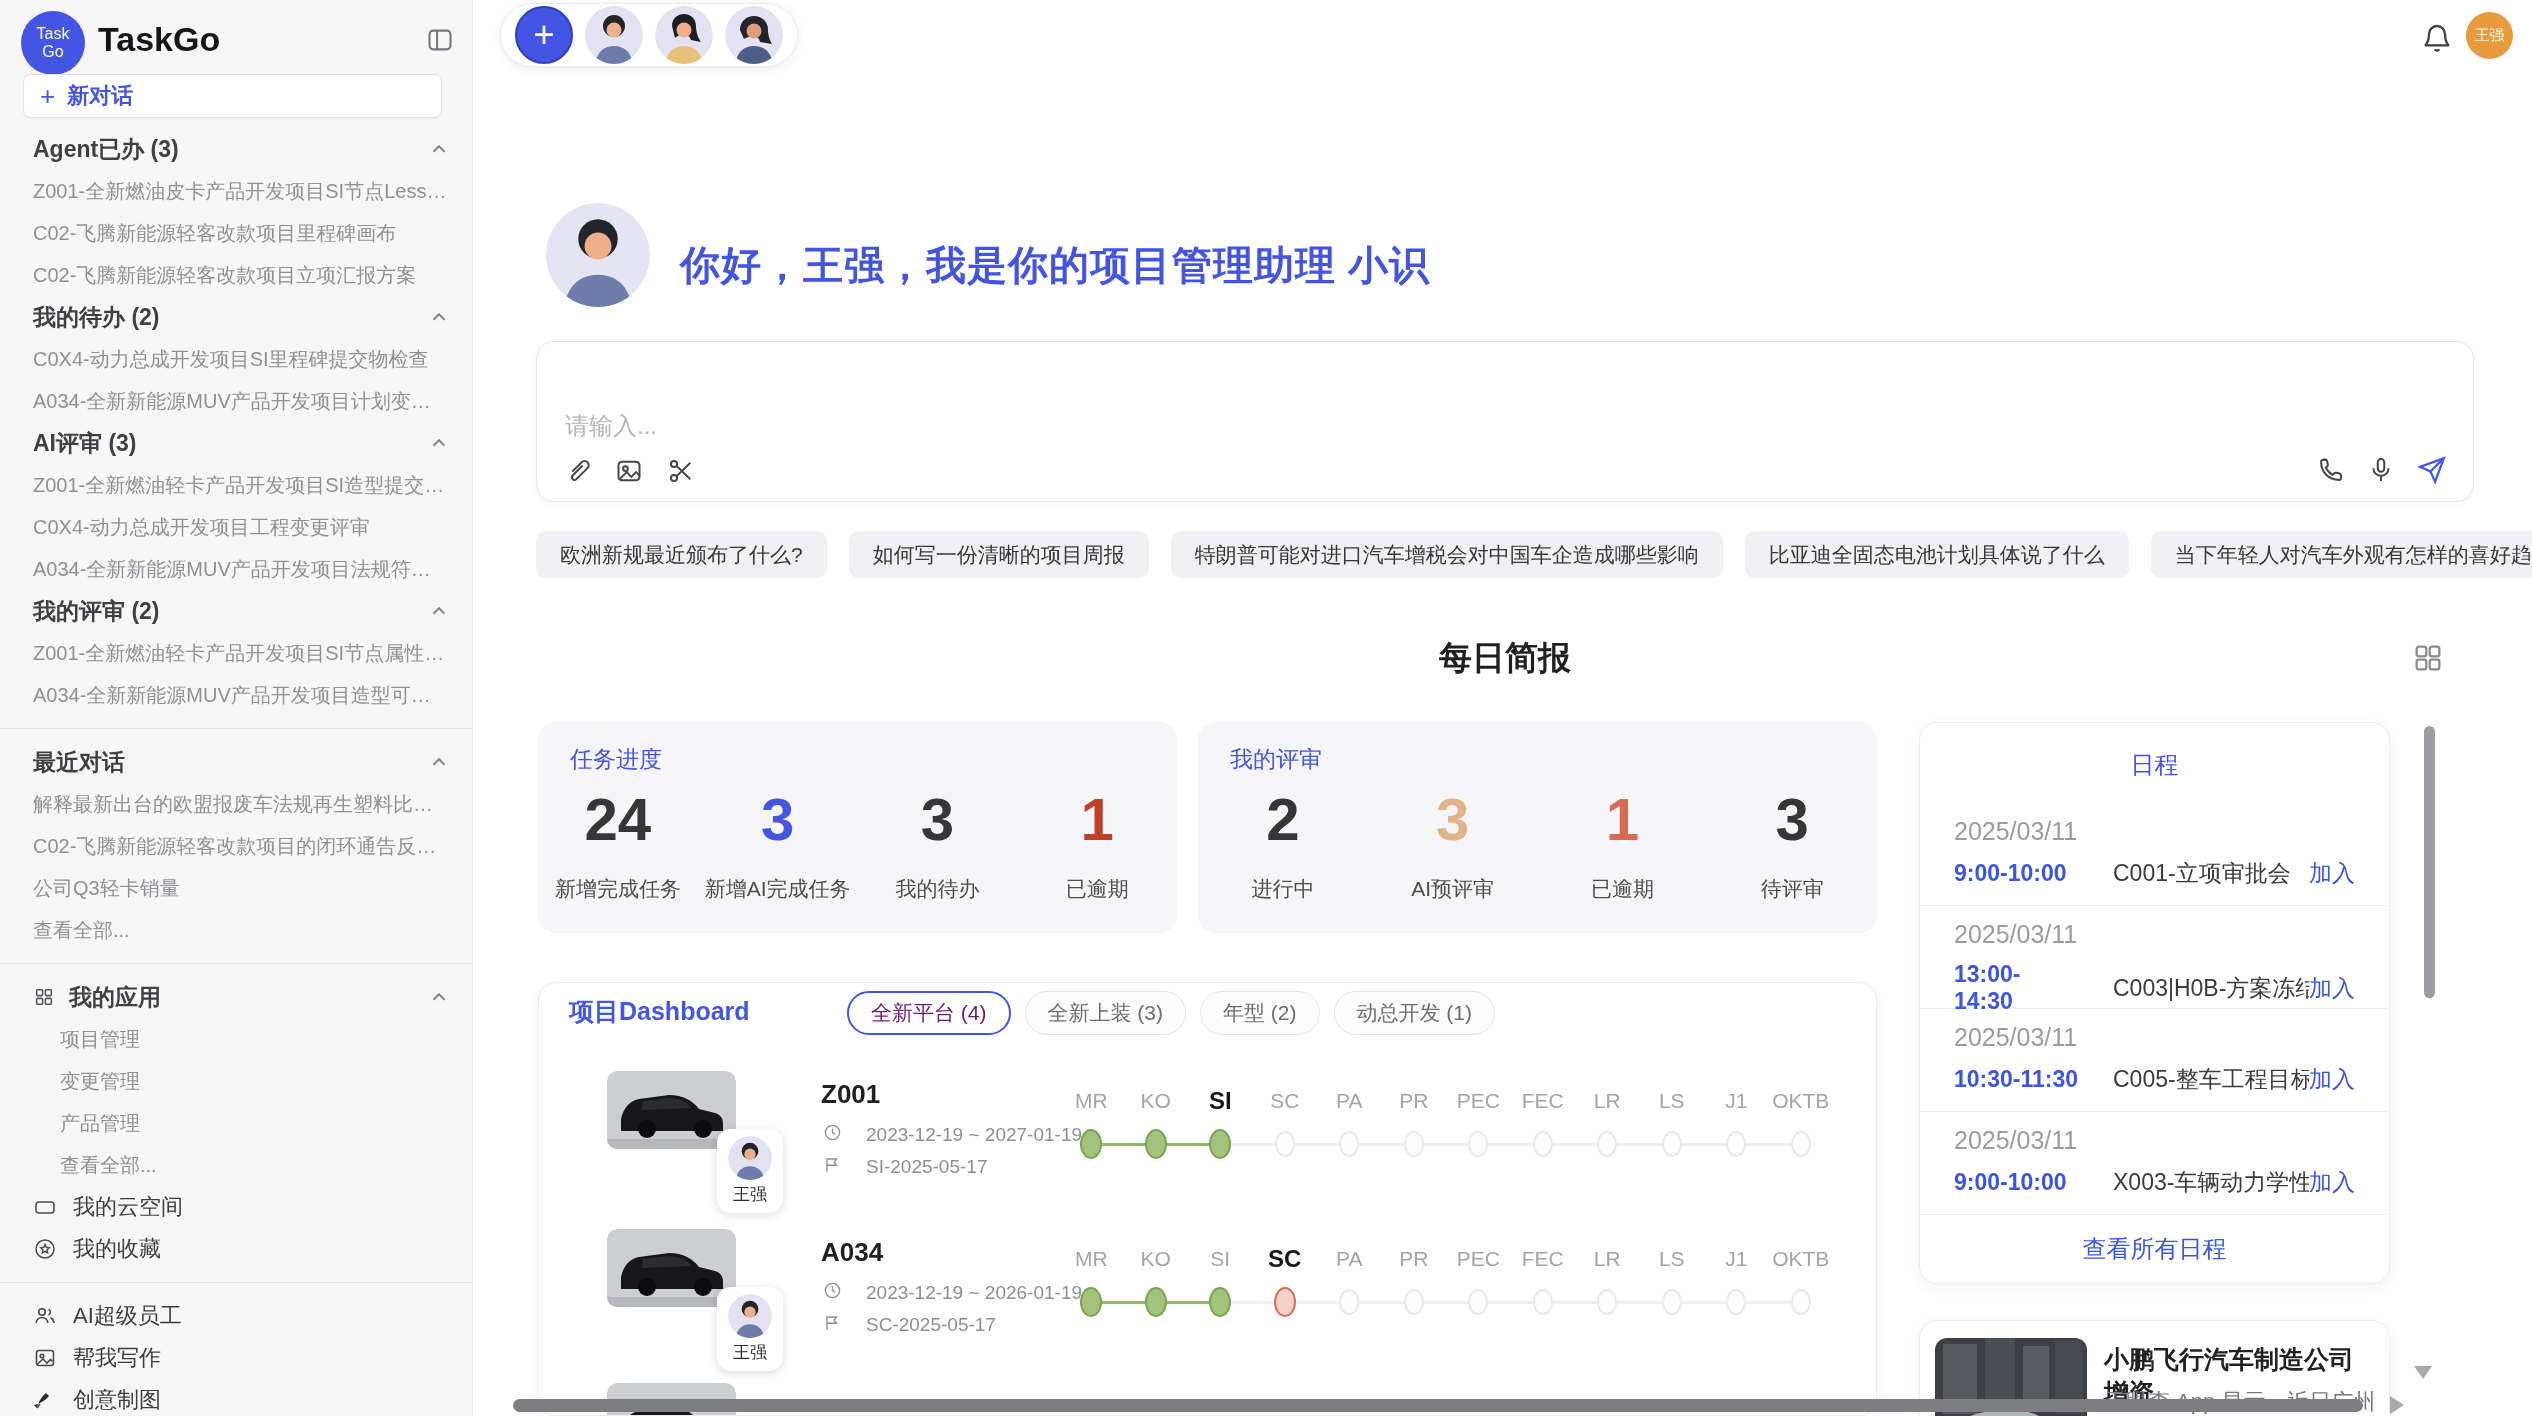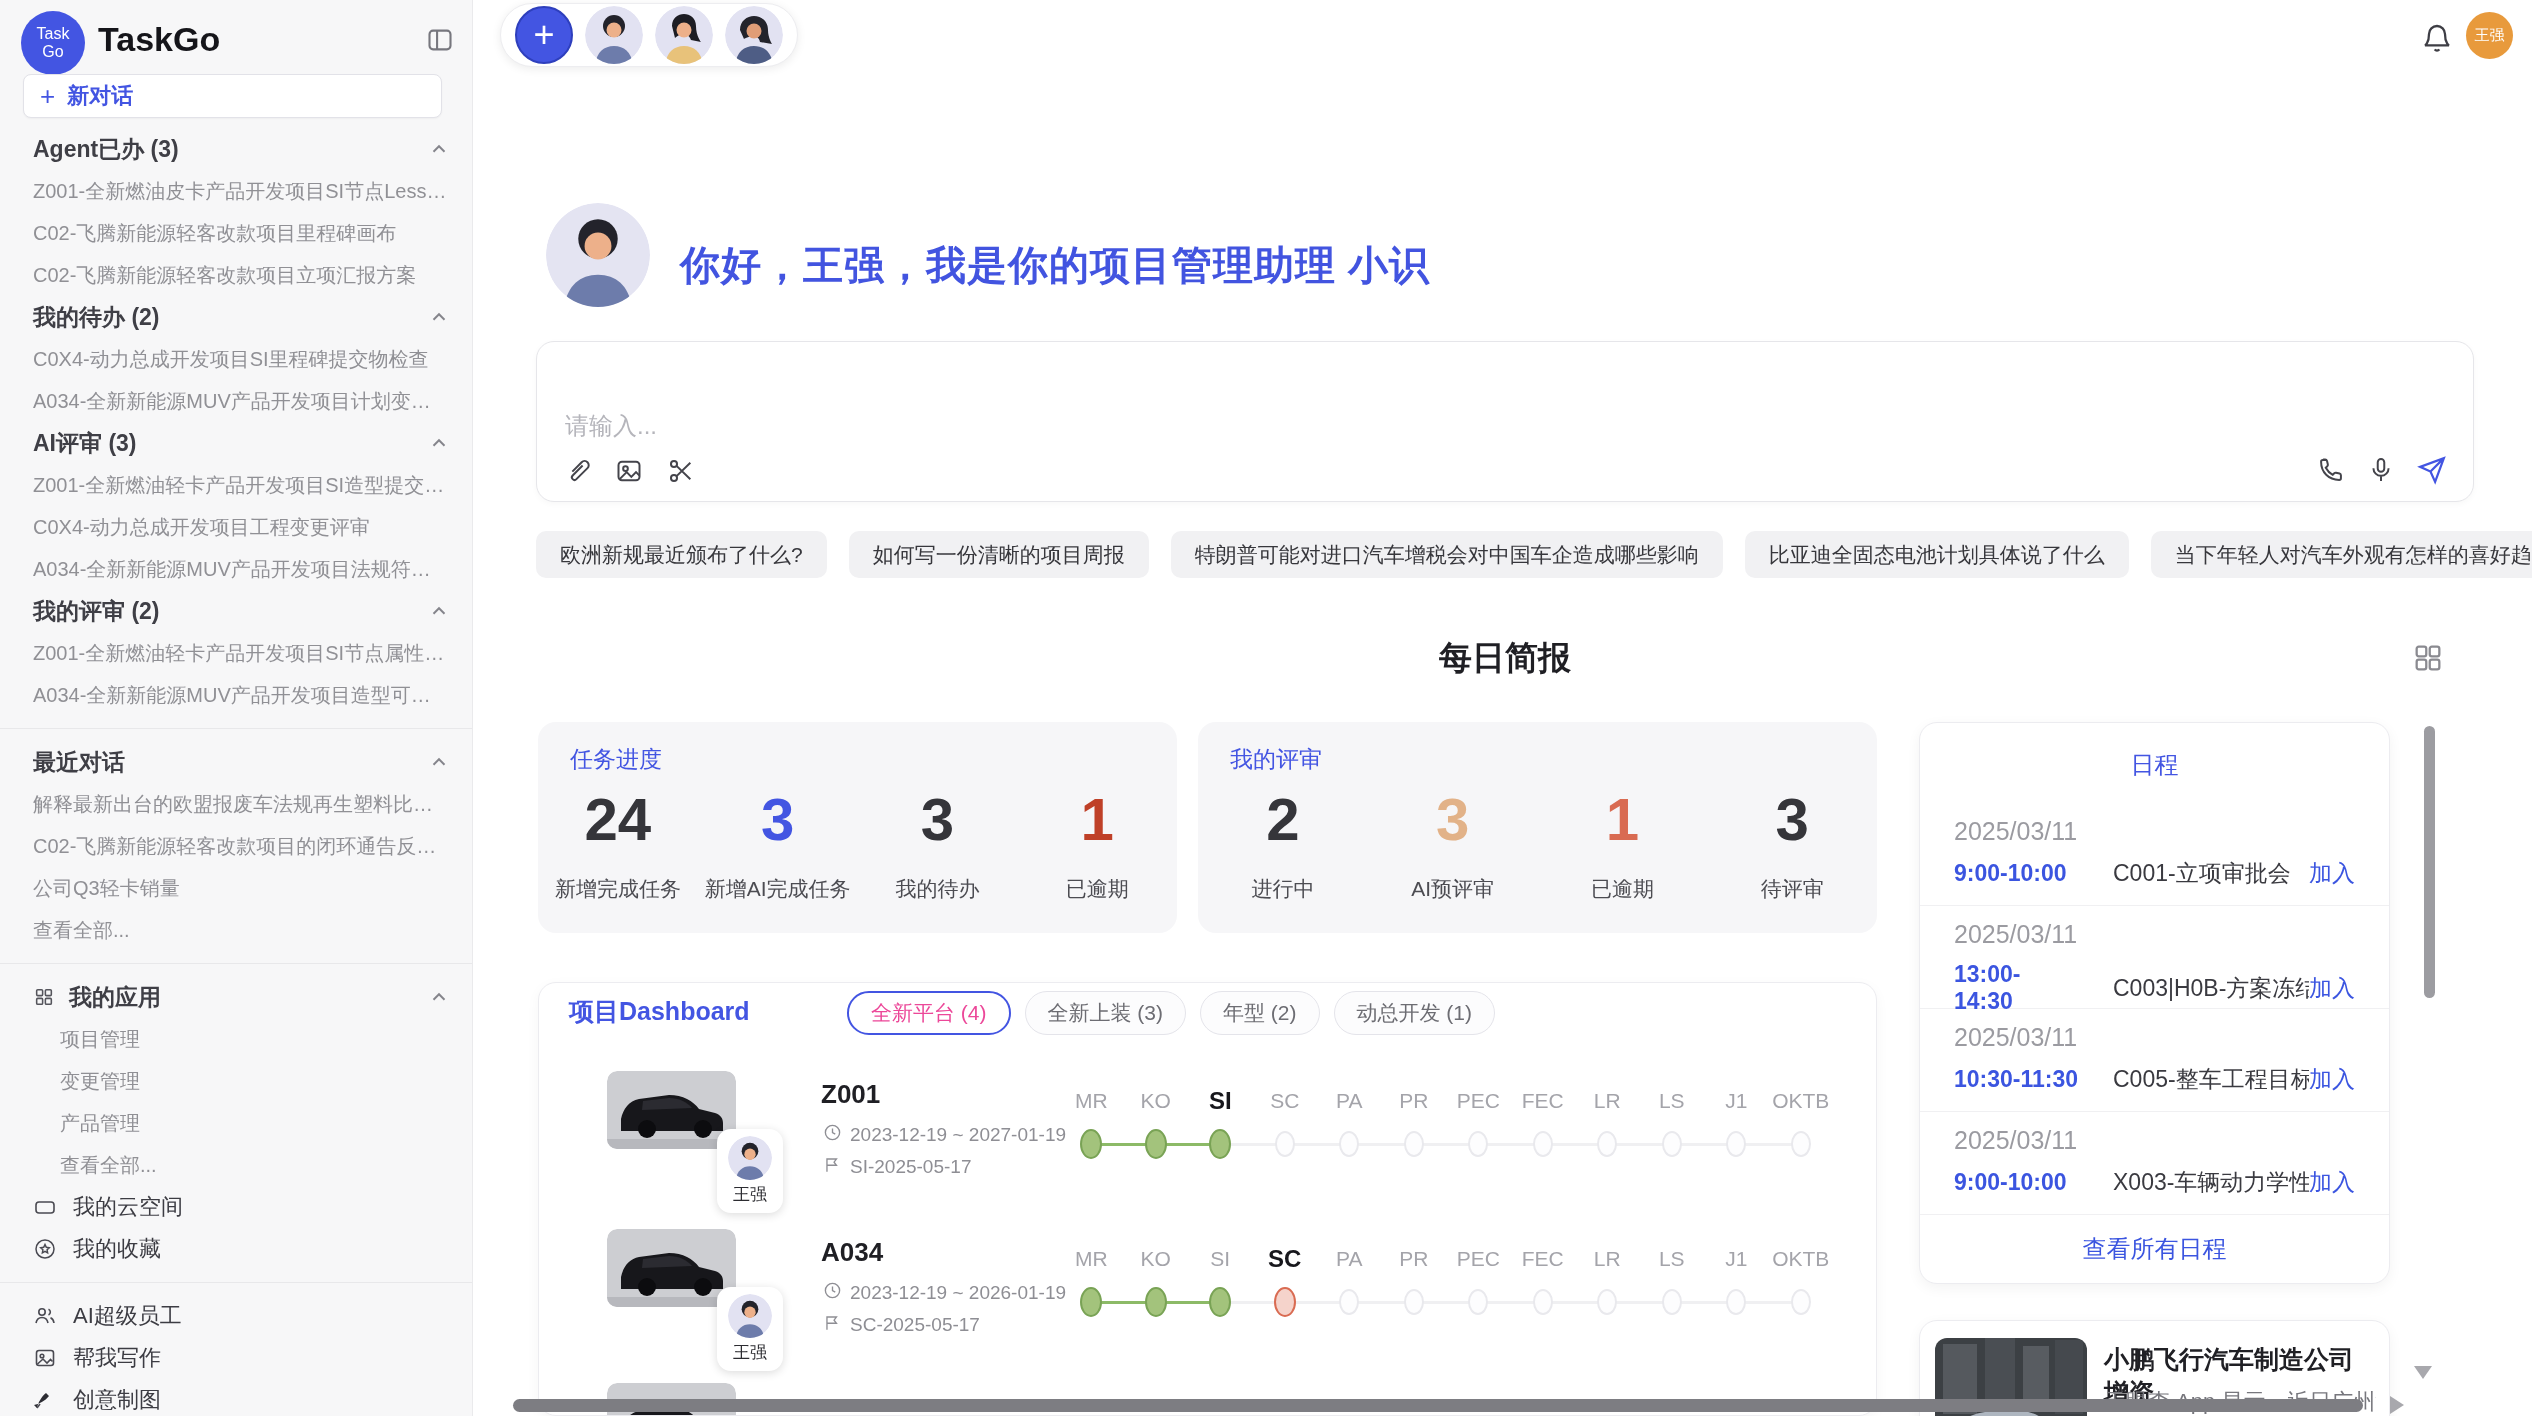--- a/index.html
+++ b/index.html
@@ -78,29 +78,29 @@
   .stat-num { font-size:60px; font-weight:600; line-height:74px; }
   .stat-label { font-size:21px; color:#4c4c52; margin-top:20px; line-height:24px; }
 
   
   .dash-card { position:absolute; left:538px; top:982px; width:1339px; height:434px; background:#fff;
                border:1px solid #ececf0; border-radius:18px; box-shadow:0 4px 14px rgba(0,0,0,.04); overflow:hidden; }
   .dash-title { position:absolute; left:30px; top:12px; font-size:25px; font-weight:700; color:#4355e2; line-height:32px; }
   .filters { position:absolute; left:308px; top:8px; display:flex; gap:14px; }
   .fpill { height:44px; border-radius:22px; font-size:21px; display:flex; align-items:center;
            padding:0 22px; cursor:pointer; background:#fcfcfd; border:1px solid #e4e4ea; color:#6d6d73; white-space:nowrap; }
-  .fpill.active { background:#fff; border:2px solid #4355e2; color:#ec4899; }
+  .fpill.active { background:#fff; border:2px solid #4355e2; color:#701a75; }
   .proj-row { position:absolute; left:0; width:100%; height:150px; }
   .car { position:absolute; left:68px; top:4px; width:129px; height:78px; border-radius:10px; overflow:hidden; }
   .owner-badge { position:absolute; left:178px; top:62px; width:66px; height:84px; background:#fff;
                  border-radius:14px; box-shadow:0 2px 10px rgba(0,0,0,.14); text-align:center; }
   .owner-badge .oa { width:44px; height:44px; border-radius:50%; overflow:hidden; margin:7px auto 0; }
   .owner-badge .oname { font-size:17px; color:#2c2c31; margin-top:3px; }
   .pcode { position:absolute; left:282px; top:12px; font-size:26px; font-weight:700; color:#1f1f24; }
-  .pmeta { position:absolute; left:284px; display:flex; align-items:center; gap:8px; font-size:19px; color:#8e8e94; }
+  .pmeta { position:absolute; left:284px; display:flex; align-items:center; gap:24px; font-size:19px; color:#8e8e94; }
   .pmeta.m1 { top:56px; } .pmeta.m2 { top:88px; }
   .ms { position:absolute; left:520px; top:20px; width:774px; }
   .ms-labels { display:flex; }
   .ms-label { width:64.5px; text-align:center; font-size:21px; color:#a4a4aa; line-height:28px; }
   .ms-label.cur { color:#17171c; font-weight:700; font-size:24px; }
   .ms-nodes { position:relative; height:42px; margin-top:8px; display:flex; }
   .ms-line { position:absolute; left:32px; right:32px; top:50%; height:3px; background:#f0f0f2; margin-top:-1px; }
   .ms-line-done { position:absolute; left:32px; top:50%; height:3px; background:#8cba67; margin-top:-1px; }
   .ms-cell { width:64.5px; display:flex; align-items:center; justify-content:center; position:relative; }
   .node { border-radius:50%; background:#fdfdfe; border:2px solid #e9e9ed; width:20px; height:26px; }

